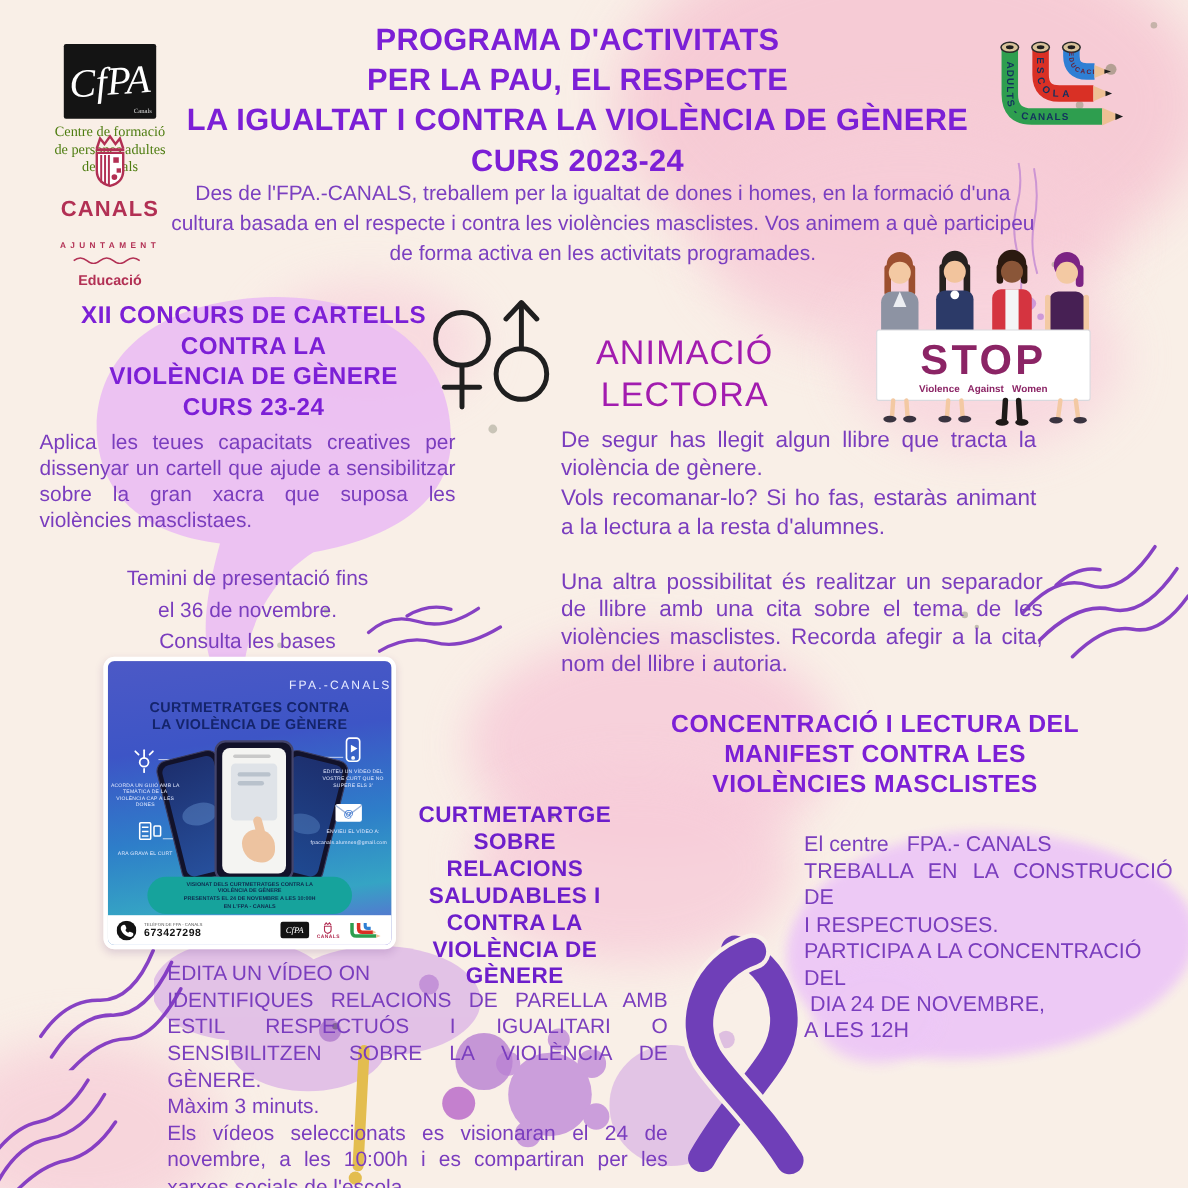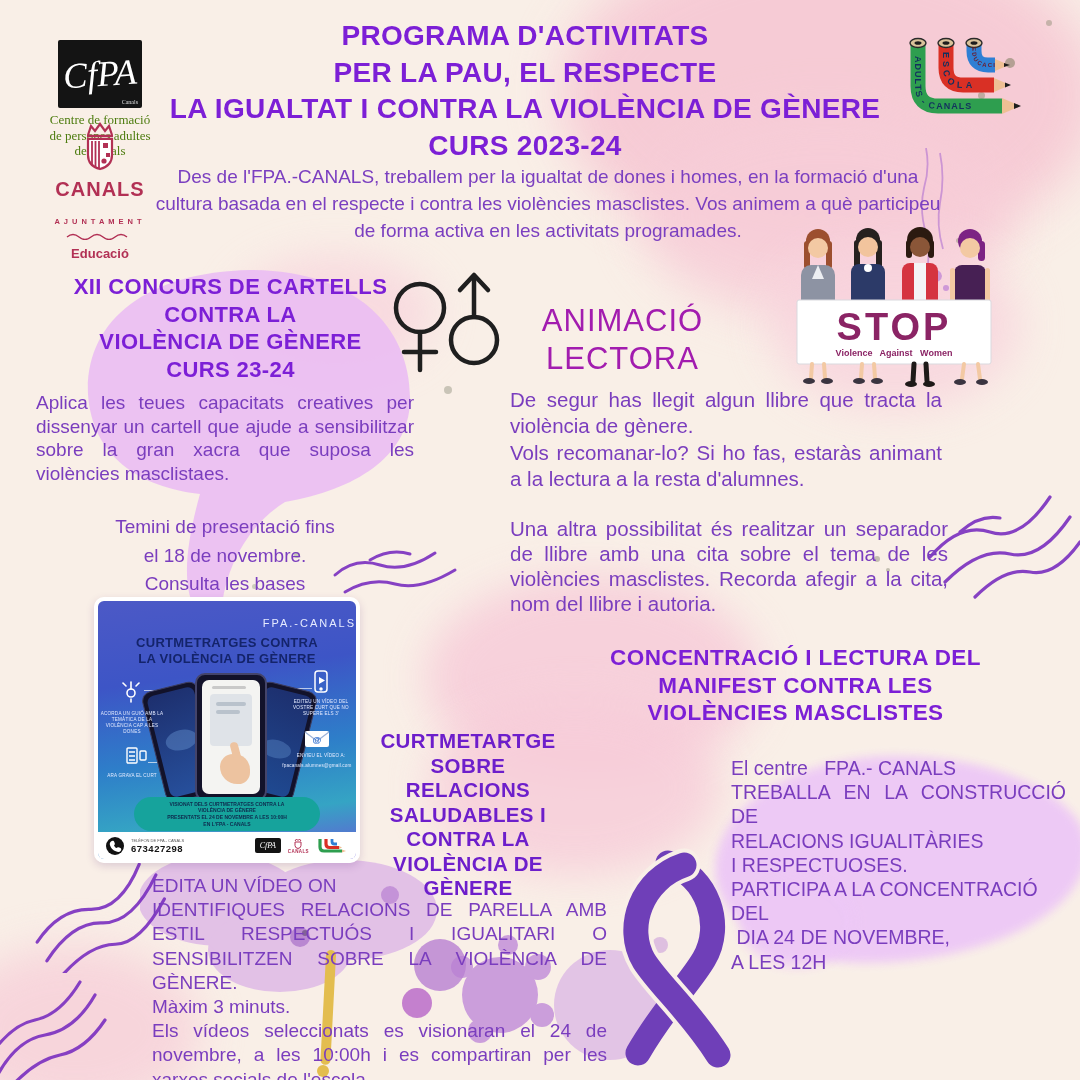--- a/index.html
+++ b/index.html
@@ -302,21 +302,21 @@
   </svg>
 
   <div class="abs ctr animacio" style="left:515px;top:302px;width:215px;">
     <div>ANIMACIÓ</div>
     <div>LECTORA</div>
   </div>
 
   <div class="abs body-txt just" style="left:36px;top:391px;width:378px;font-size:19px;line-height:23.5px;">Aplica les teues capacitats creatives per dissenyar un cartell que ajude a sensibilitzar sobre la gran xacra que suposa les violències masclistaes.</div>
   <div class="abs ctr body-txt" style="left:36px;top:482px;width:378px;font-size:19px;line-height:28.5px;margin-top:31px;">
     <div>Temini de presentació fins</div>
-    <div>el 18 de novembre.</div>
+    <div>el 36 de novembre.</div>
     <div>Consulta les bases</div>
     <div>a la teua aula.</div>
   </div>
 
   <div class="abs body-txt just" style="left:510px;top:387px;width:432px;font-size:20.5px;line-height:26px;">De segur has llegit algun llibre que tracta la violència de gènere.</div>
   <div class="abs body-txt just" style="left:510px;top:440px;width:432px;font-size:20.5px;line-height:26px;">Vols recomanar-lo? Si ho fas, estaràs animant a la lectura a la resta d'alumnes.</div>
   <div class="abs body-txt just" style="left:510px;top:516px;width:438px;font-size:20.5px;line-height:25px;">Una altra possibilitat és realitzar un separador de llibre amb una cita sobre el tema de les violències masclistes. Recorda afegir a la cita, nom del llibre i autoria.</div>
 
   <div class="mini">
     <div class="brand">FPA.-CANALS</div>
@@ -435,21 +435,20 @@
 
   <div class="abs ctr hd" style="left:598px;top:644px;width:395px;font-size:22.5px;line-height:27.5px;">
     <div>CONCENTRACIÓ I LECTURA DEL</div>
     <div>MANIFEST CONTRA LES</div>
     <div>VIOLÈNCIES MASCLISTES</div>
   </div>
 
   <div class="abs body-txt" style="left:731px;top:756px;width:335px;font-size:19.5px;line-height:24.2px;">
     <div class="pre">El centre   FPA.- CANALS</div>
     <div class="jline">TREBALLA EN LA CONSTRUCCIÓ DE</div>
-    <div>RELACIONS IGUALITÀRIES</div>
     <div>I RESPECTUOSES.</div>
     <div>PARTICIPA A LA CONCENTRACIÓ DEL</div>
     <div class="pre"> DIA 24 DE NOVEMBRE,</div>
     <div>A LES 12H</div>
   </div>
 
   <svg class="abs" style="left:604px;top:843px;" width="142" height="228" viewBox="0 0 142 228">
     <path d="M64,20 C104,34 120,82 100,116 C86,140 60,165 34,210" stroke="#6f3fb8" stroke-width="25" fill="none" stroke-linecap="round"></path>
     <path d="M80,22 C38,36 20,84 40,118 C56,143 86,168 114,212" stroke="#f9efe7" stroke-width="33" fill="none" stroke-linecap="round"></path>
     <path d="M80,22 C38,36 20,84 40,118 C56,143 86,168 114,212" stroke="#6f3fb8" stroke-width="25" fill="none" stroke-linecap="round"></path>

